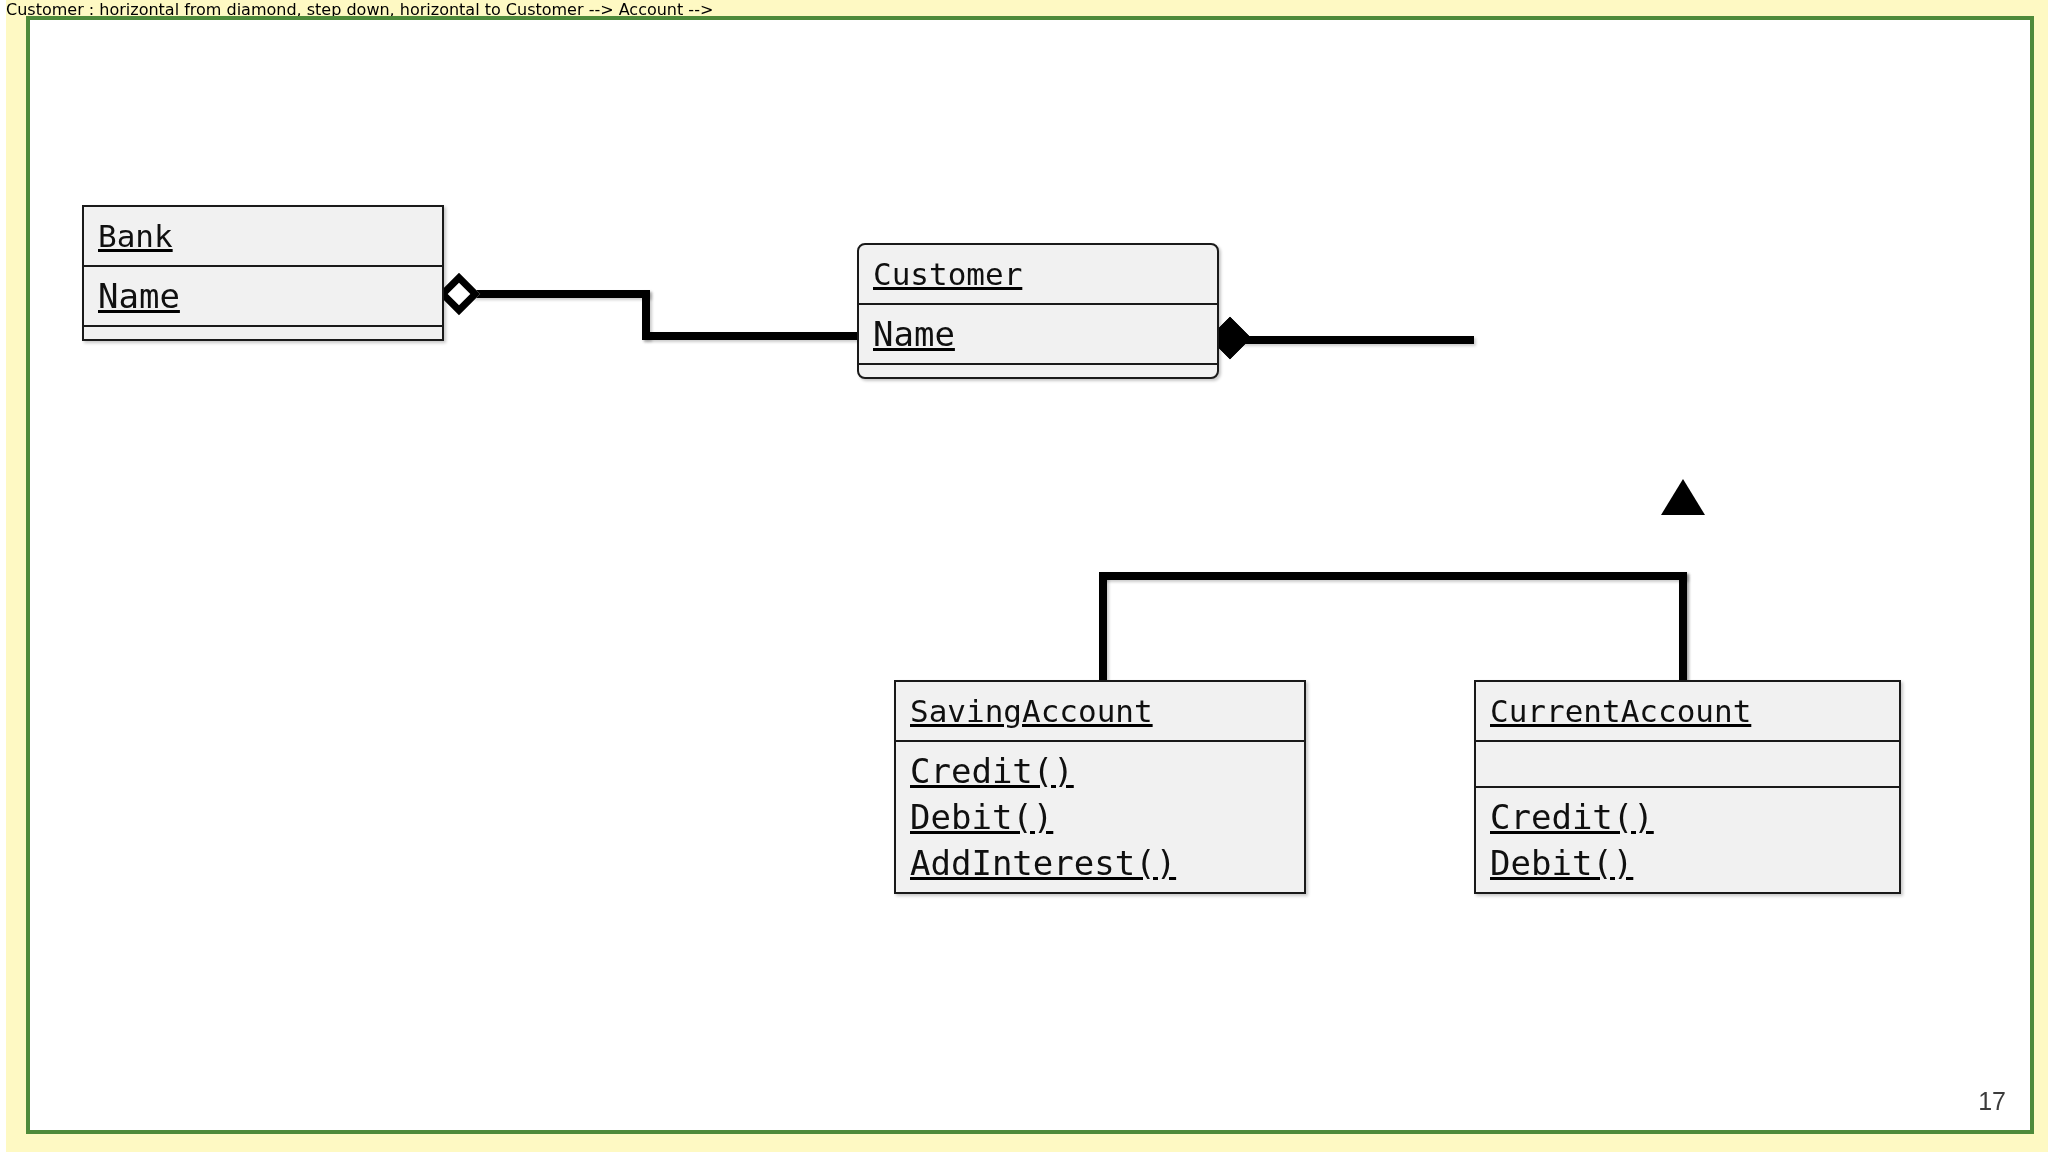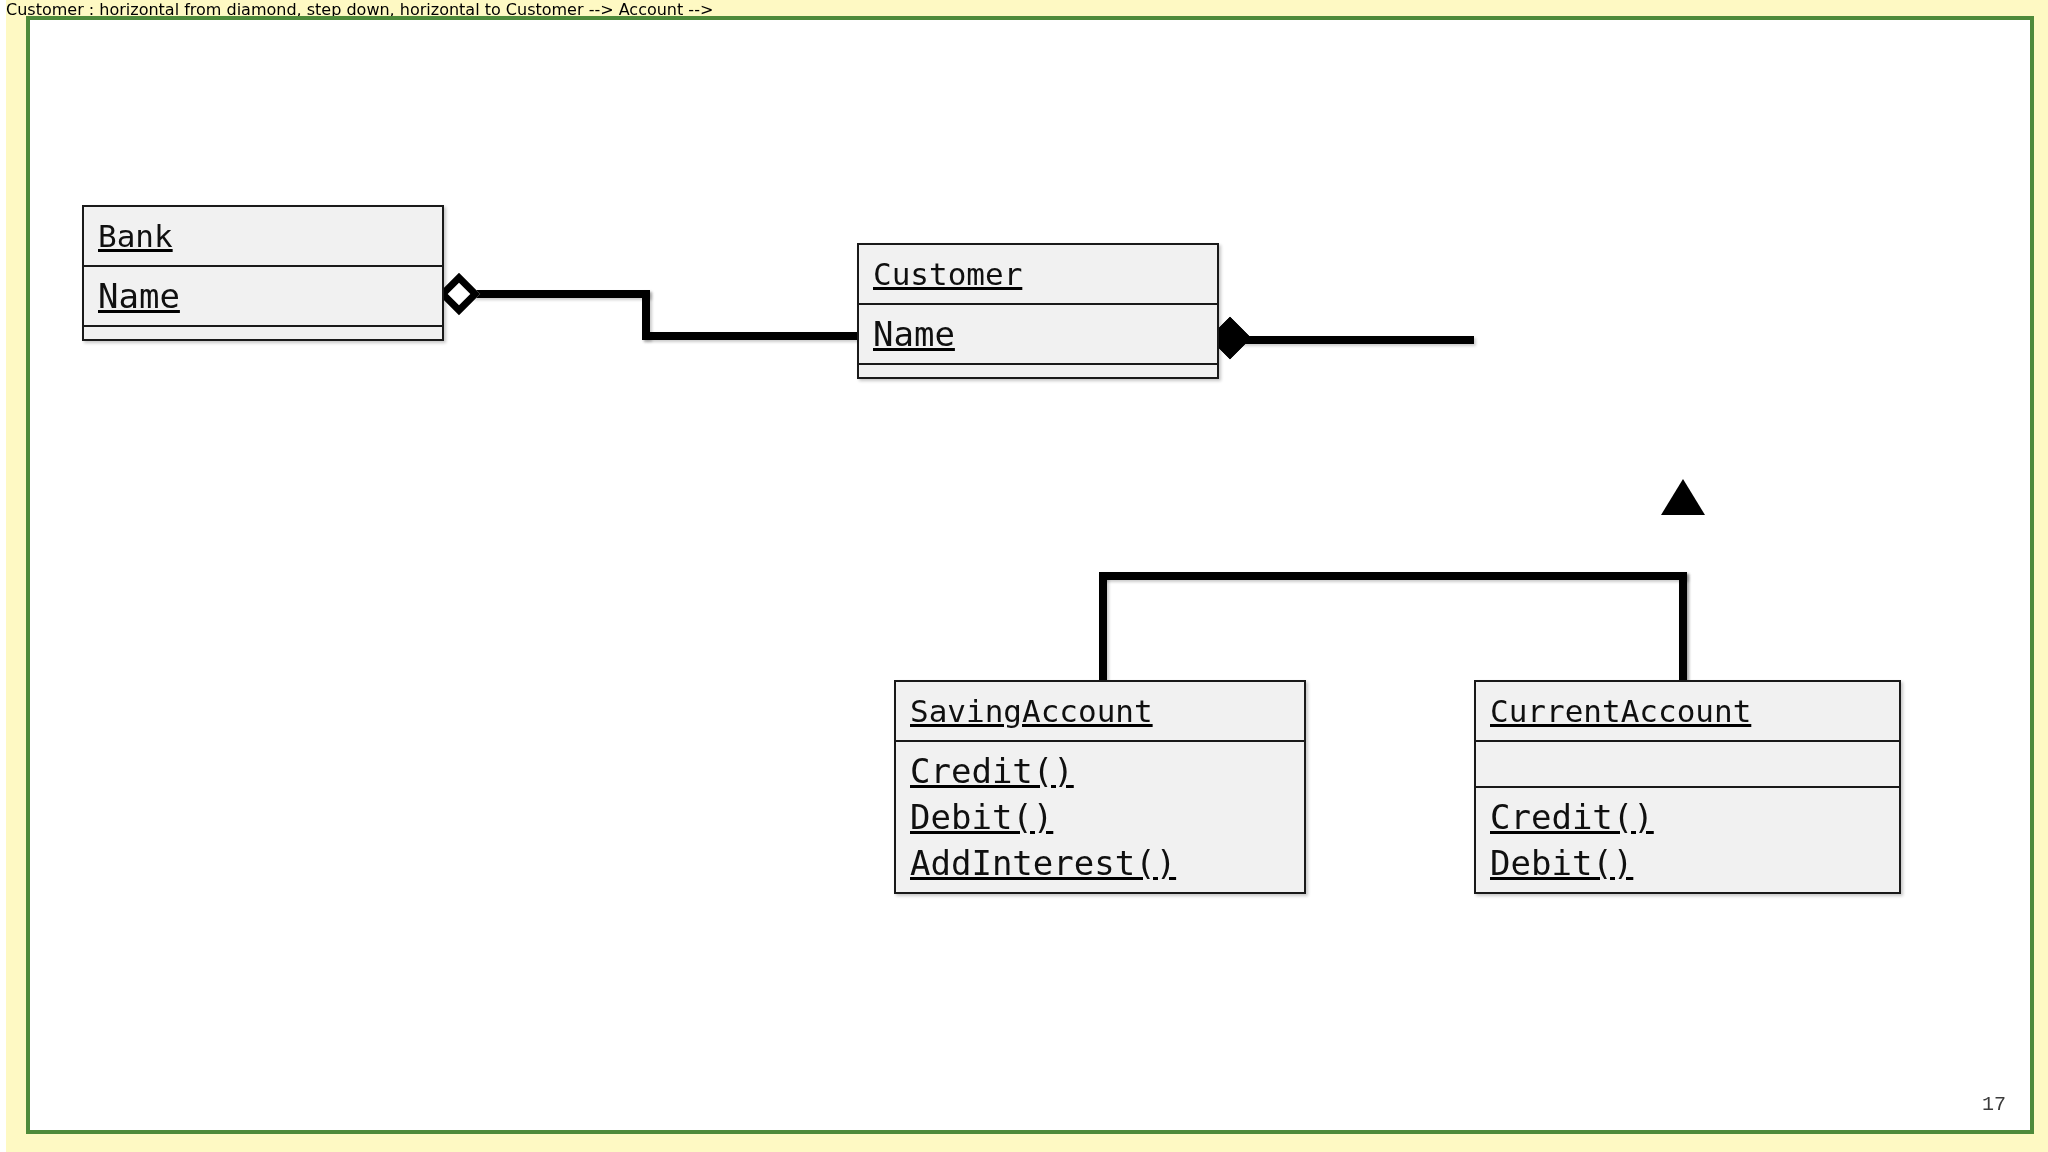--- a/index.html
+++ b/index.html
@@ -136,22 +136,22 @@
     border-left: 22px solid transparent;
     border-right: 22px solid transparent;
     border-bottom: 36px solid #000000;
   }
 
   
   .page-number {
     position: absolute;
     right: 48px;
     bottom: 36px;
-    font-family: Liberation Mono, monospace;
-    font-size: 20px;
+    font-family: Liberation Sans, sans-serif;
+    font-size: 25px;
     color: #3B3B3B;
   }
 </style>
 </head>
 <body>
 
 <div id="slide">
 
   
   <div class="title-banner">
@@ -184,21 +184,21 @@
   
 
   
   <div class="uml-class" style="left:76px; top:205px; width:362px;">
     <div class="uml-compartment uml-name">Bank</div>
     <div class="uml-compartment">Name</div>
     <div class="uml-compartment uml-empty"></div>
   </div>
 
   
-  <div class="uml-class" style="left:851px; top:243px; width:362px;">
+  <div class="uml-class" style="left:851px; top:243px; width:362px;border-radius:8px;">
     <div class="uml-compartment uml-name">Customer</div>
     <div class="uml-compartment">Name</div>
     <div class="uml-compartment uml-empty"></div>
   </div>
 
   
 
   
   <div class="uml-class" style="left:888px; top:680px; width:412px;">
     <div class="uml-compartment uml-name">SavingAccount</div>

